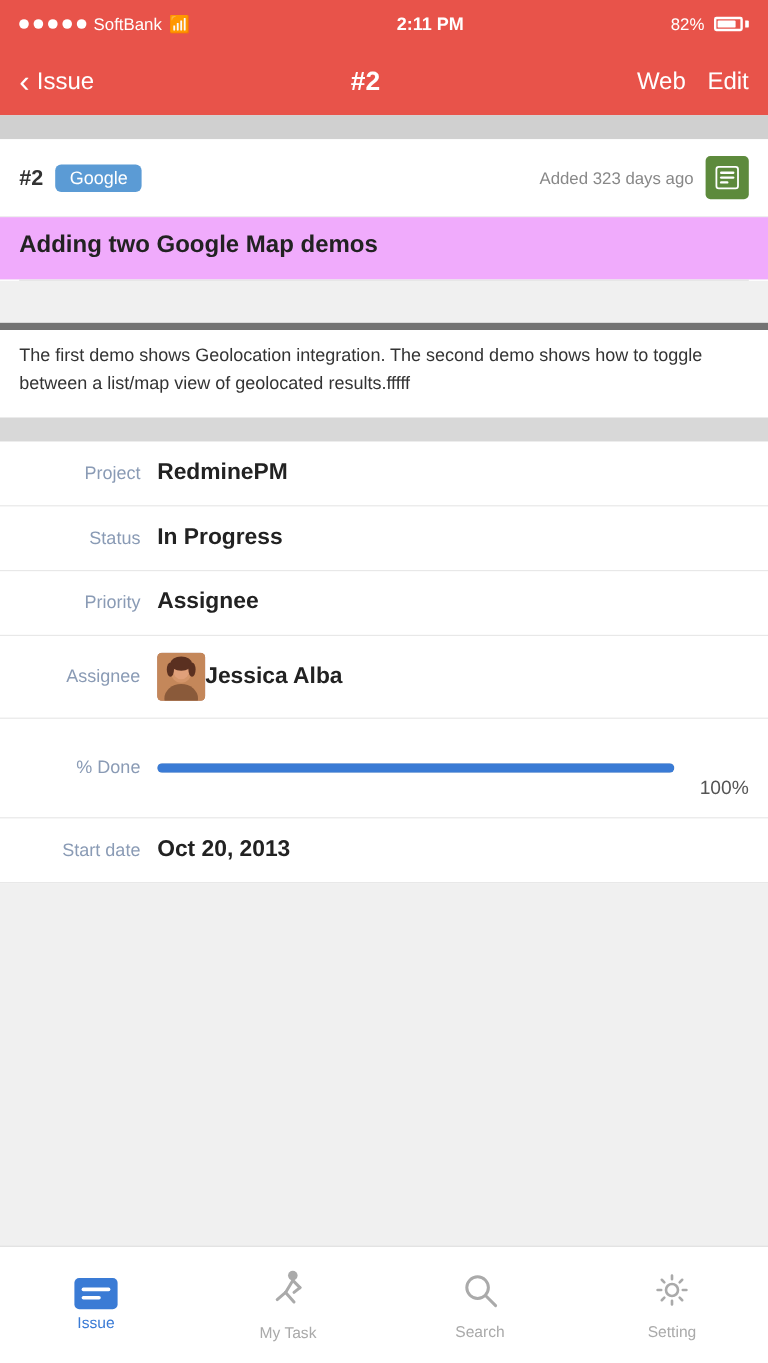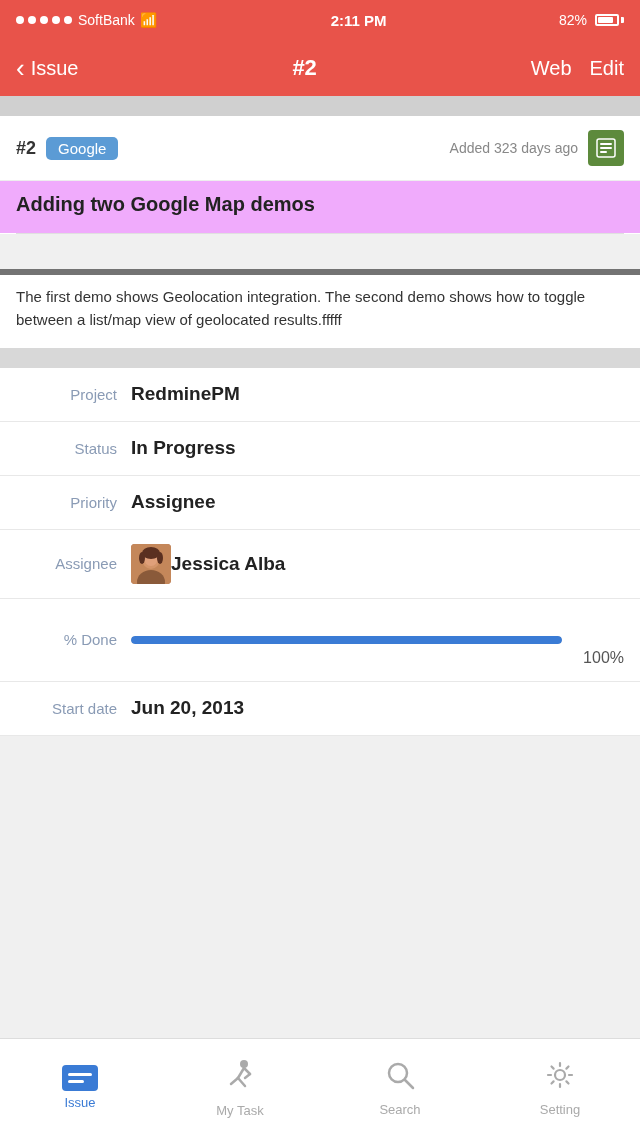--- a/index.html
+++ b/index.html
@@ -346,21 +346,21 @@
     <div class="progress-container">
       <div class="progress-bar-bg">
         <div class="progress-bar-fill" style="width: 100%;"></div>
       </div>
       <span class="progress-pct">100%</span>
     </div>
   </div>
 
   <div class="detail-row">
     <span class="detail-label">Start date</span>
-    <span class="detail-value">Jun 20, 2013</span>
+    <span class="detail-value">Oct 20, 2013</span>
   </div>
 
 </div>
 
 <div class="tab-bar">
 
   <div class="tab-item">
     <div class="issue-tab-icon">
       <div class="issue-tab-line"></div>
       <div class="issue-tab-line"></div>

